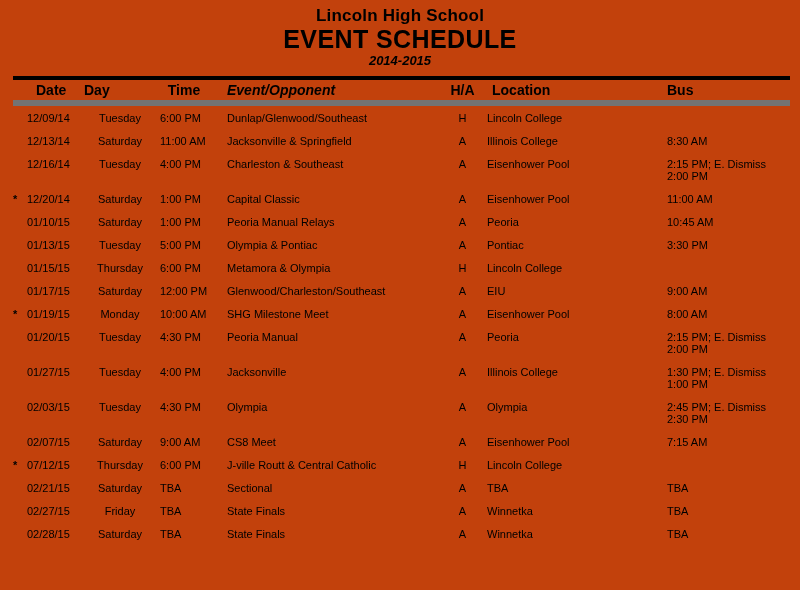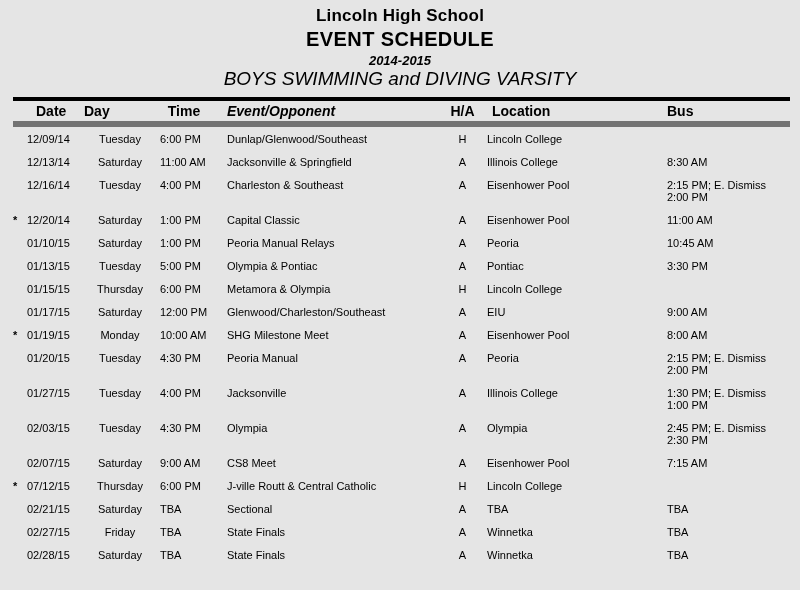--- a/index.html
+++ b/index.html
@@ -3,25 +3,25 @@
 <meta charset="utf-8">
 <style>
   * { margin:0; padding:0; box-sizing:border-box; }
   html, body { background:#ffffff; }
   body {
     width:800px; height:590px;
     font-family:"Liberation Sans", sans-serif;
     color:#000;
     overflow:hidden;
   }
-  .page { width:800px; height:590px; background:#e5e5e5; }
+  .page { width:800px; height:590px; background:#c2410c; }
 
   .titles { text-align:center; padding-top:5px; }
   .school-name   { font-size:17px; font-weight:bold; line-height:21px; letter-spacing:.2px; }
-  .schedule-head { font-size:20px; font-weight:bold; line-height:27px; letter-spacing:.4px; }
+  .schedule-head { font-size:25px; font-weight:bold; line-height:27px; letter-spacing:.4px; }
   .season-label  { font-size:13px; font-weight:bold; font-style:italic; line-height:15px; }
   .team-label    { font-size:19px; font-style:italic; line-height:21px; }
 
   table.schedule {
     border-collapse:collapse; table-layout:fixed;
     width:777px; margin-left:13px; margin-top:8px;
   }
   thead tr {
     border-top:4px solid #000;
     border-bottom:6px solid #737373;
@@ -53,21 +53,20 @@
 </style>
 </head>
 <body>
 
 <div class="page">
 
   <div class="titles">
     <div class="school-name">Lincoln High School</div>
     <div class="schedule-head">EVENT SCHEDULE</div>
     <div class="season-label">2014-2015</div>
-    <div class="team-label">BOYS SWIMMING and DIVING VARSITY</div>
   </div>
 
   <table class="schedule">
     <colgroup>
       <col style="width:13px">
       <col style="width:54px">
       <col style="width:80px">
       <col style="width:57px">
       <col style="width:228px">
       <col style="width:35px">

